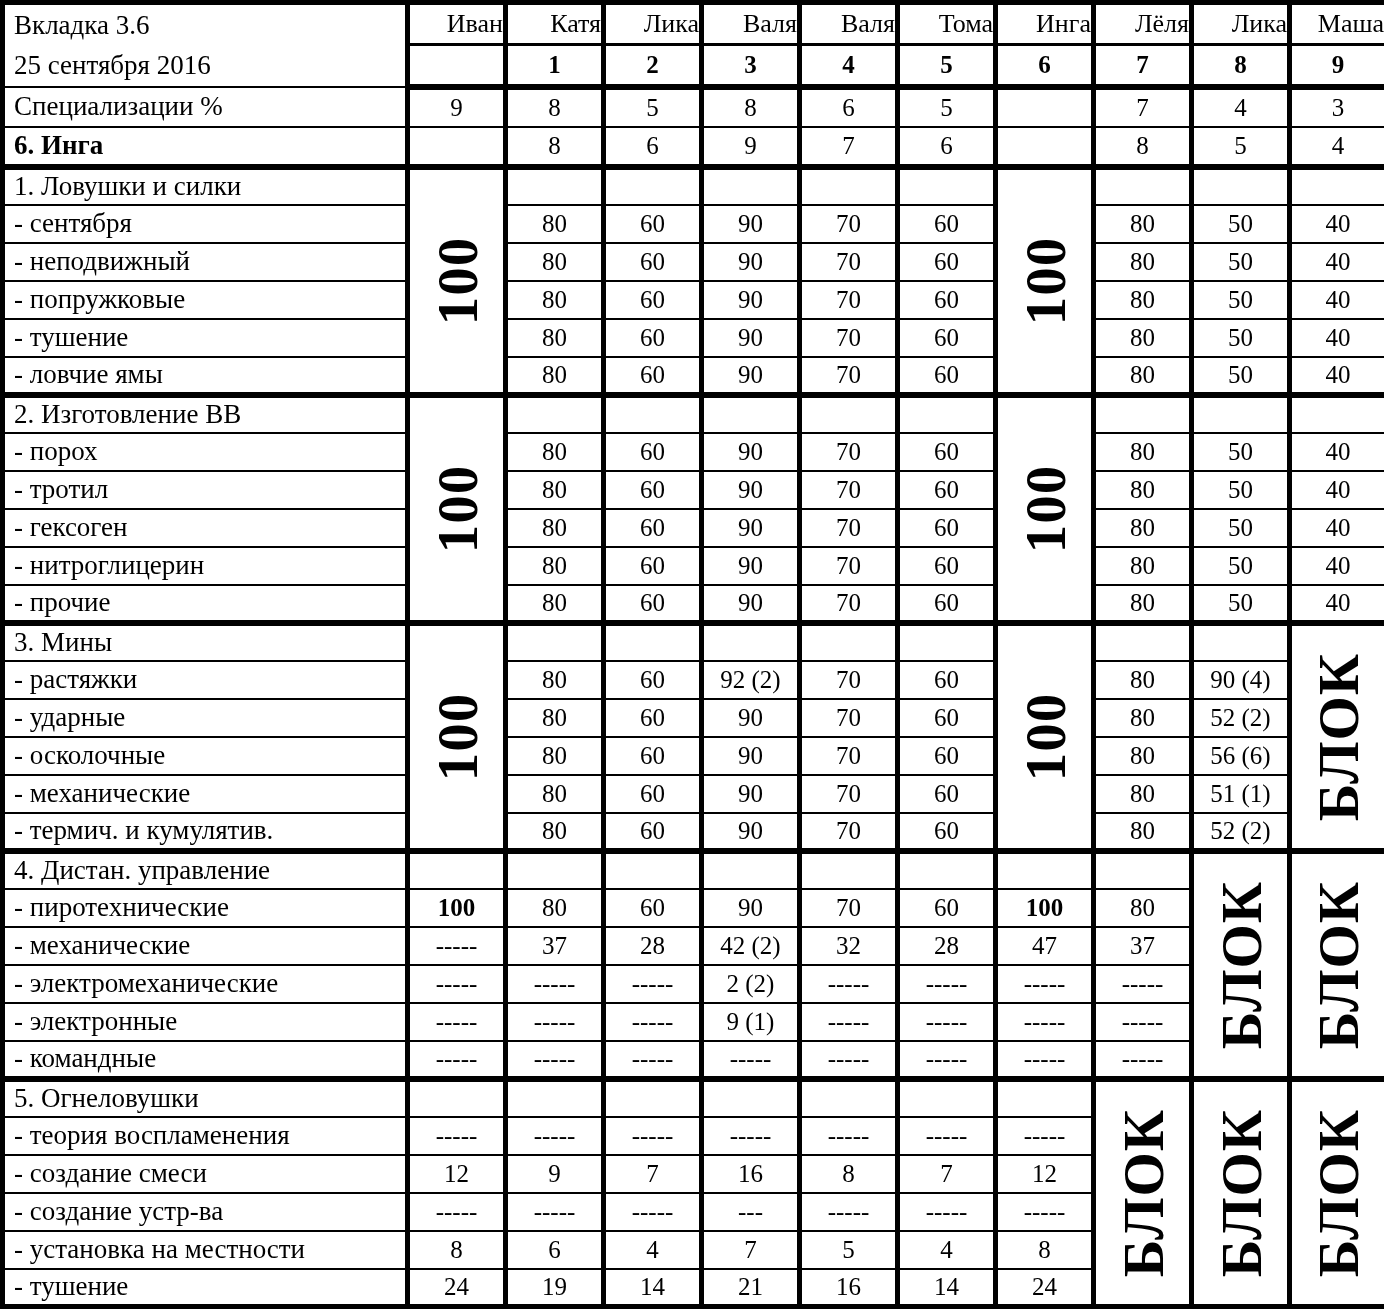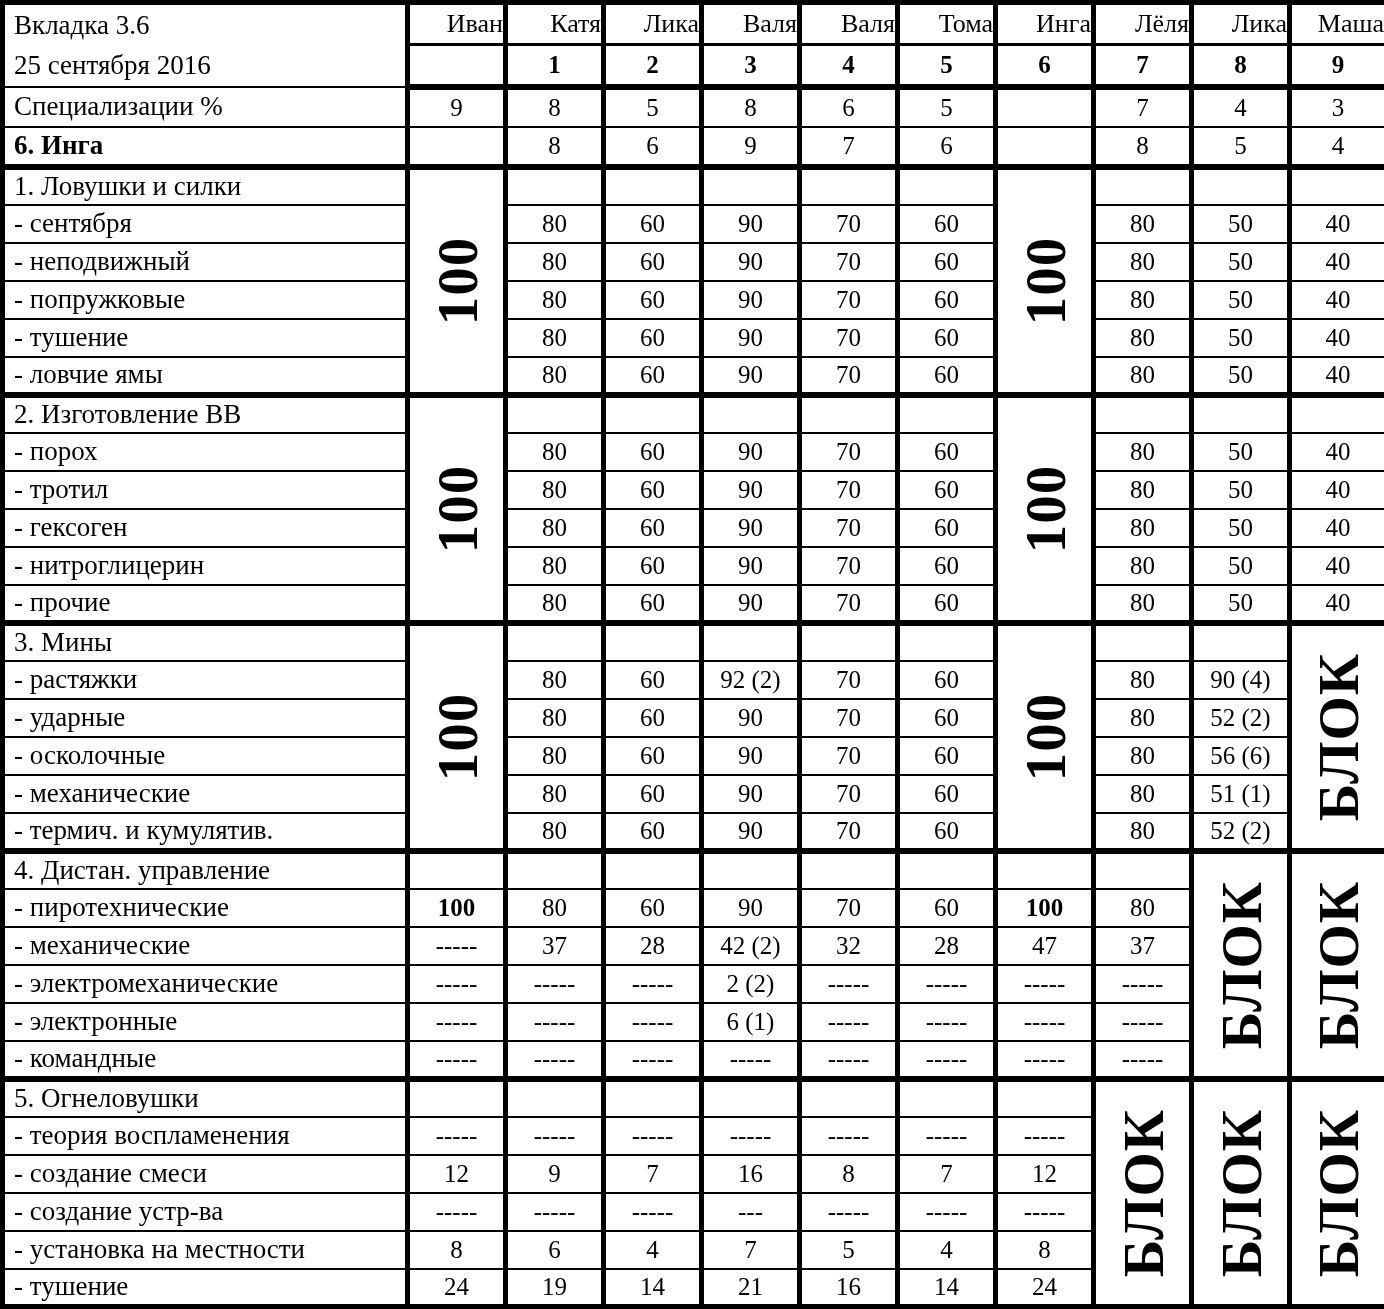--- a/index.html
+++ b/index.html
@@ -404,21 +404,21 @@
         <td class="val" data-name="skill-value">-----</td>
         <td class="val" data-name="skill-value">-----</td>
         <td class="val" data-name="skill-value">-----</td>
         <td class="val" data-name="skill-value">-----</td>
       </tr>
       <tr class="sec" data-name="skill-row">
         <td class="lbl" data-name="skill-label">- электронные</td>
         <td class="val" data-name="skill-value">-----</td>
         <td class="val" data-name="skill-value">-----</td>
         <td class="val" data-name="skill-value">-----</td>
-        <td class="val" data-name="skill-value">6 (1)</td>
+        <td class="val" data-name="skill-value">9 (1)</td>
         <td class="val" data-name="skill-value">-----</td>
         <td class="val" data-name="skill-value">-----</td>
         <td class="val" data-name="skill-value">-----</td>
         <td class="val" data-name="skill-value">-----</td>
       </tr>
       <tr class="sec bb" data-name="skill-row">
         <td class="lbl" data-name="skill-label">- командные</td>
         <td class="val" data-name="skill-value">-----</td>
         <td class="val" data-name="skill-value">-----</td>
         <td class="val" data-name="skill-value">-----</td>

